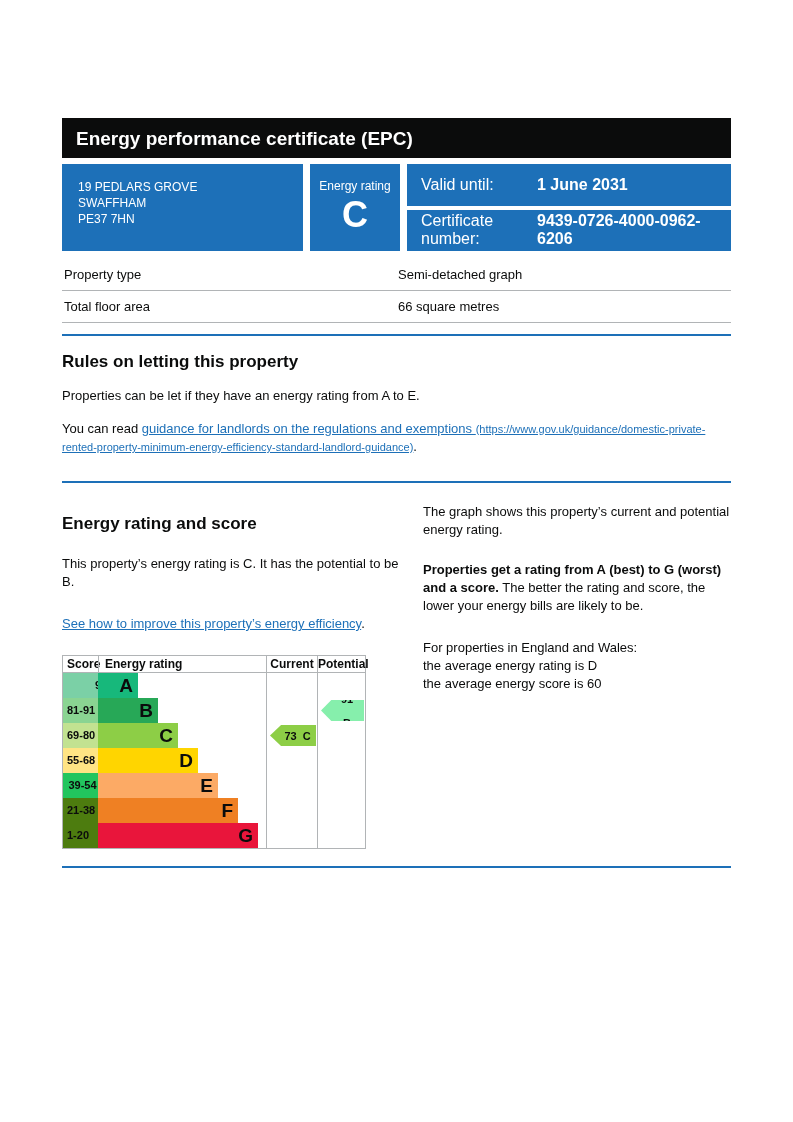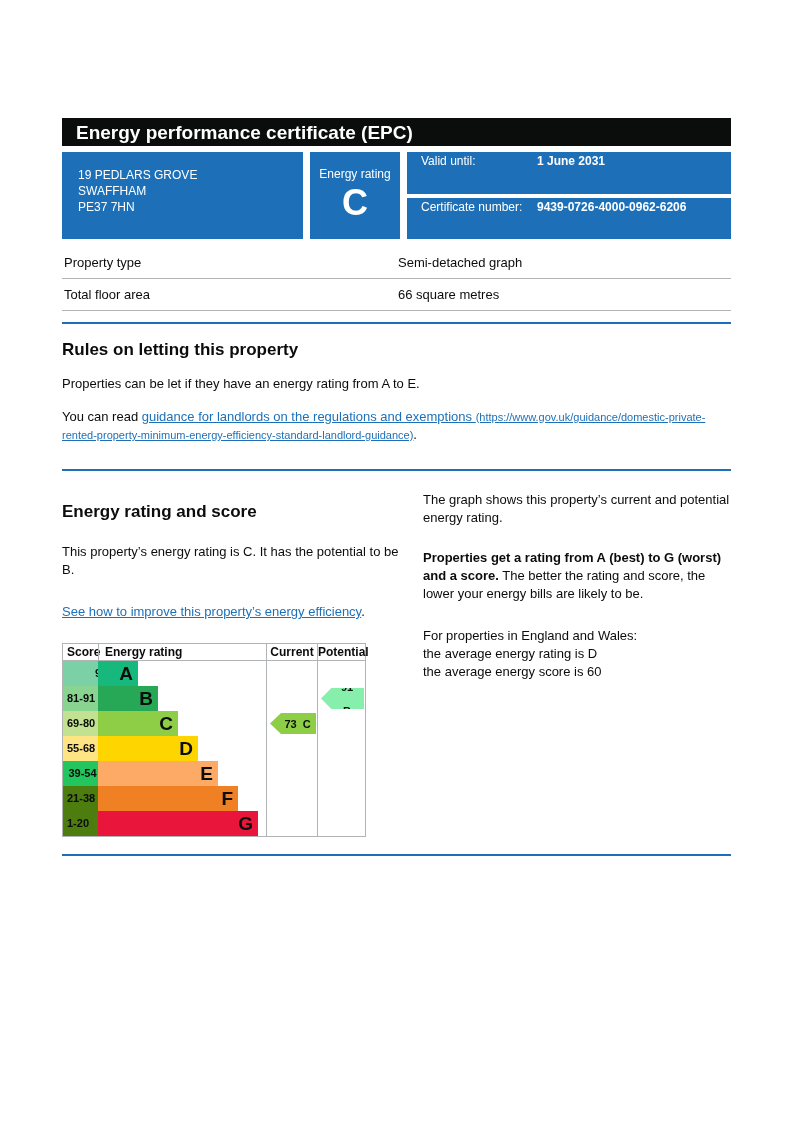--- a/index.html
+++ b/index.html
@@ -5,32 +5,32 @@
   * { margin:0; padding:0; box-sizing:border-box; }
   html,body { background:#ffffff; }
   body {
     width:793px; height:1122px; position:relative;
     font-family:"Liberation Sans", sans-serif;
     color:#0b0c0c; font-size:13px; line-height:18px;
   }
   .page { position:absolute; left:62px; top:118px; width:669px; }
 
   
-  .title-bar { background:#0b0c0c; height:28px; display:flex; align-items:center; padding:0 14px; }
+  .title-bar { background:#0b0c0c; height:40px; display:flex; align-items:center; padding:0 14px; }
   .title-bar h1 { color:#ffffff; font-size:19px; font-weight:bold; line-height:1; }
 
   
   .summary-row { margin-top:6px; display:flex; gap:7px; height:87px; }
   .blue-box { background:#1d70b8; color:#ffffff; }
   .address-box { flex:0 0 241px; padding:15px 16px; font-size:12px; line-height:16px; }
   .rating-box { flex:0 0 90px; display:flex; flex-direction:column; align-items:center; padding-top:13px; }
   .rating-box .rating-label { font-size:12px; }
   .rating-box .rating-letter { font-size:36px; font-weight:bold; line-height:40px; }
   .right-box { flex:1; display:flex; flex-direction:column; gap:4px; background:#ffffff; }
-  .kv-cell { flex:1; display:flex; padding-left:14px; font-size:12px; }
+  .kv-cell { flex:1; display:flex; align-items:center; padding-left:14px; font-size:16px; }
   .kv-cell .kv-label { width:116px; flex:0 0 116px; }
   .kv-cell .kv-value { font-weight:bold; }
 
   
   .property-table { margin-top:8px; }
   .pt-row { display:flex; padding:7px 0 6px 2px; border-bottom:1px solid #b1b4b6; }
   .pt-label { flex:0 0 334px; }
 
   .section-break { border:0; border-top:2px solid #1d70b8; margin-top:11px; }
   .section-break.sb2 { margin-top:25px; }

